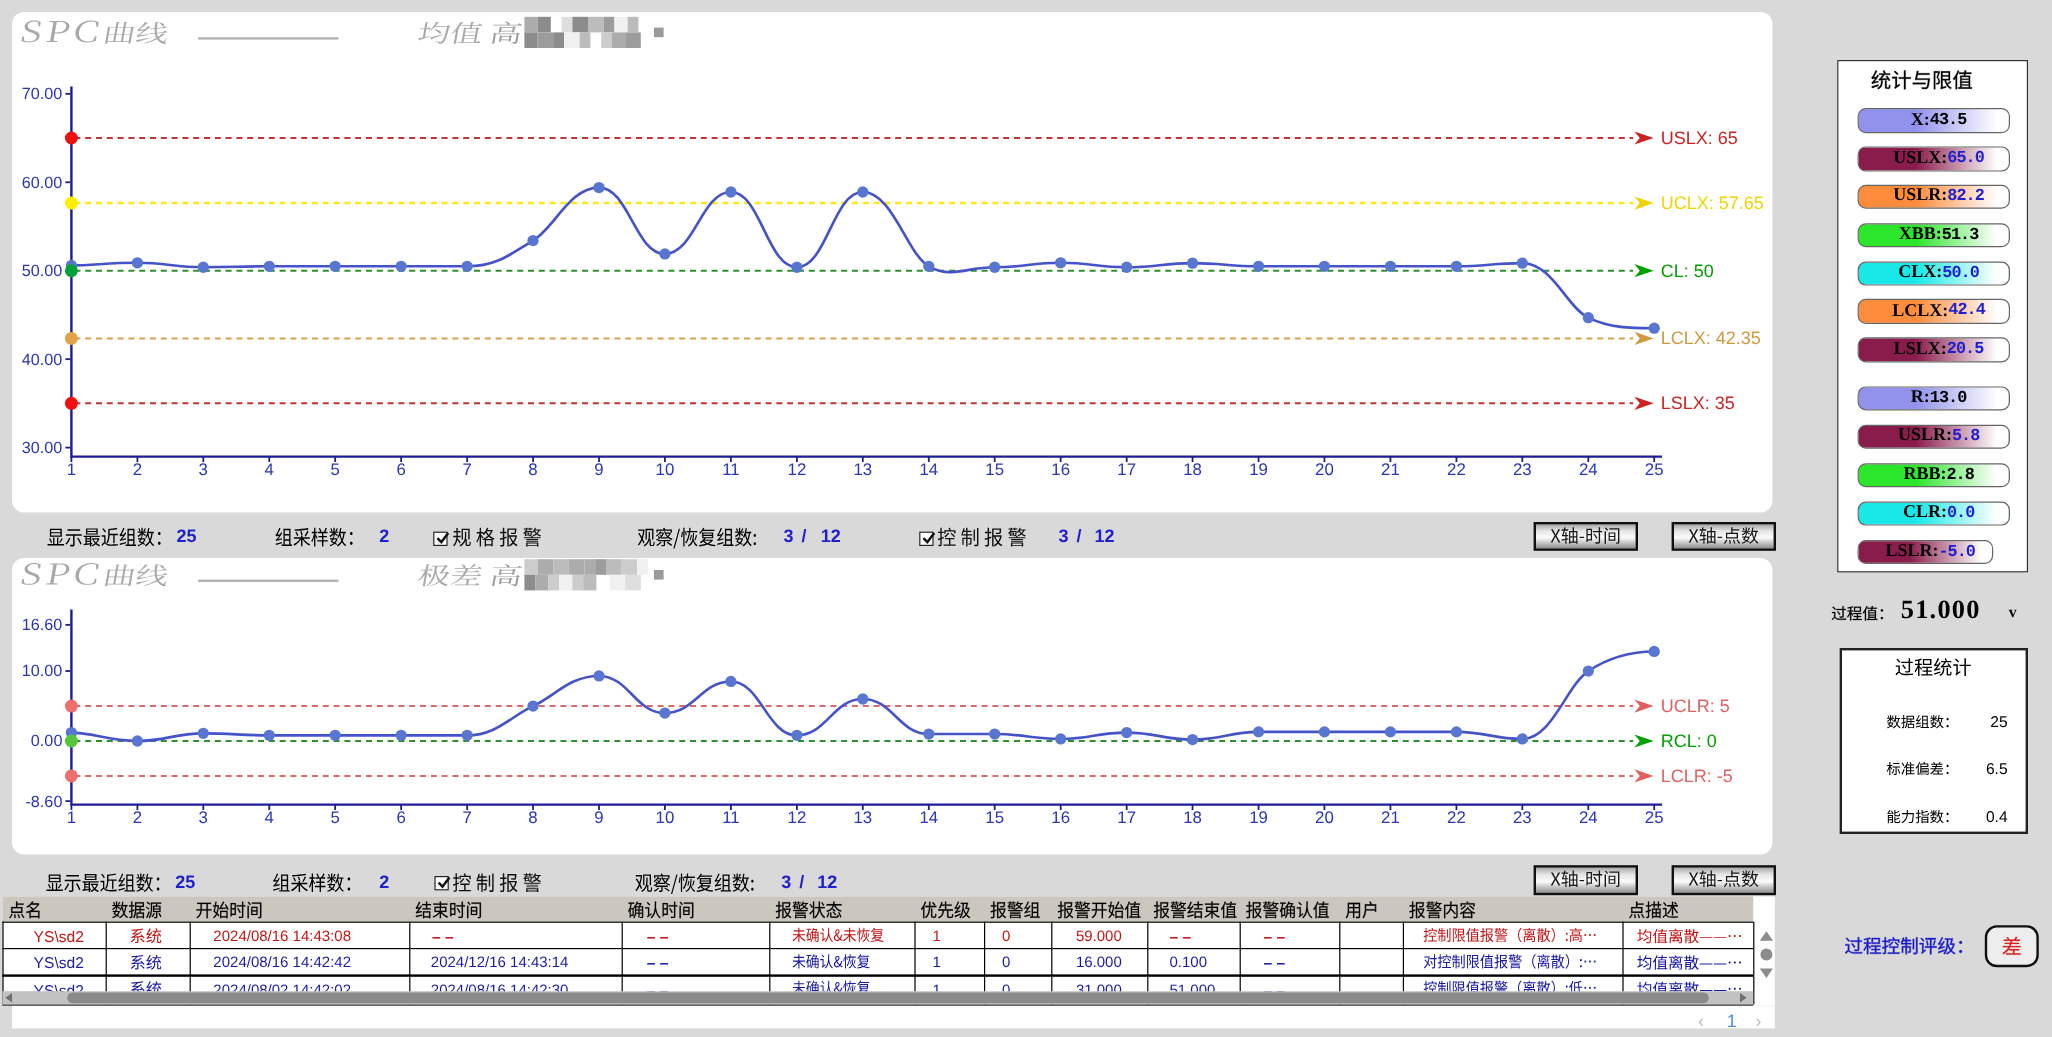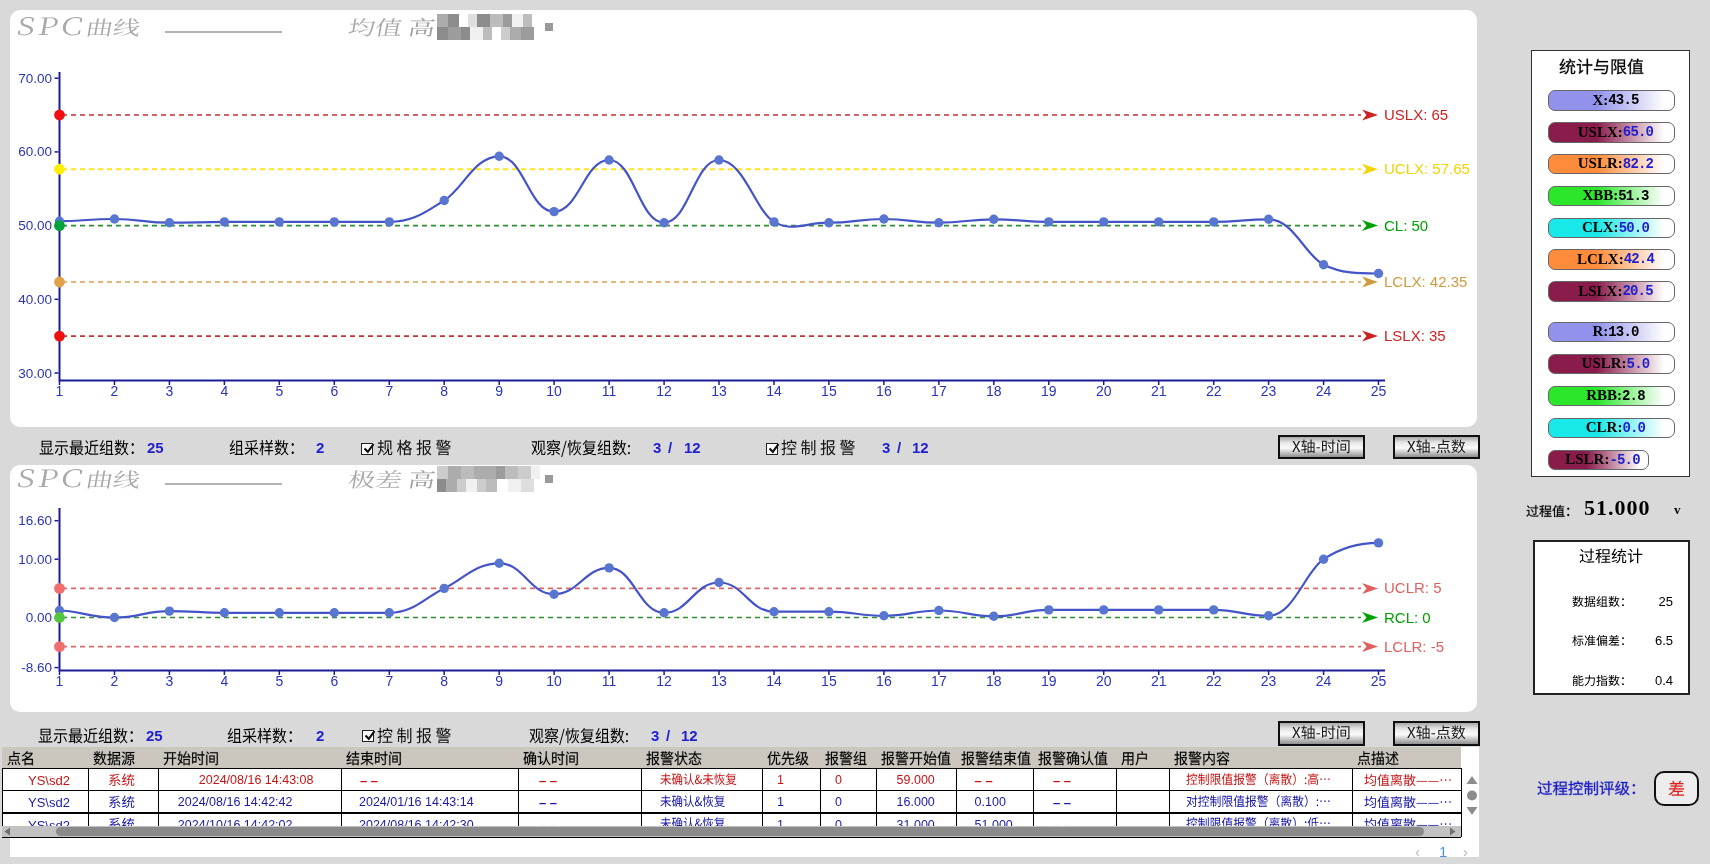--- a/index.html
+++ b/index.html
@@ -663,21 +663,21 @@
 <div style="position:absolute;left:1169px;top:767.5px;width:1.4px;height:69px;background:#000;"></div>
 <div style="position:absolute;left:1352px;top:767.5px;width:1.4px;height:69px;background:#000;"></div>
 <div style="position:absolute;left:1461px;top:767.5px;width:1.4px;height:69px;background:#000;"></div>
 <div style="position:absolute;left:28px;top:773.0px;font:13px 'Liberation Sans',sans-serif;color:#c41414;white-space:pre;">YS\sd2</div>
 <div style="position:absolute;left:108px;top:771.5px;">
     <svg width="28" height="18" style="display:block">
       <use href="#g58" fill="#c41414" transform="translate(0.0,13) scale(0.01350,-0.01350)"></use>
       <use href="#g59" fill="#c41414" transform="translate(13.5,13) scale(0.01350,-0.01350)"></use>
     </svg>
   </div>
-<div style="position:absolute;left:177.8px;top:773.0px;font:12.5px 'Liberation Sans',sans-serif;color:#c41414;white-space:pre;margin-left:21px;">2024/08/16 14:43:08</div>
+<div style="position:absolute;left:177.8px;top:773.0px;font:12.5px 'Liberation Sans',sans-serif;color:#c41414;white-space:pre;">2024/08/16 14:43:08</div>
 <div style="position:absolute;left:360px;top:773.0px;font:bold 13px 'Liberation Sans',sans-serif;color:#c41414;white-space:pre;">– –</div>
 <div style="position:absolute;left:539px;top:773.0px;font:bold 13px 'Liberation Sans',sans-serif;color:#c41414;white-space:pre;">– –</div>
 <div style="position:absolute;left:659.5px;top:771.5px;">
     <svg width="78" height="15" style="display:block">
       <use href="#g60" fill="#c41414" transform="translate(0.0,12) scale(0.01150,-0.01288)"></use>
       <use href="#g44" fill="#c41414" transform="translate(11.5,12) scale(0.01150,-0.01288)"></use>
       <use href="#g45" fill="#c41414" transform="translate(23.0,12) scale(0.01150,-0.01288)"></use>
       <use href="#g61" fill="#c41414" transform="translate(34.5,12) scale(0.01150,-0.01288)"></use>
       <use href="#g60" fill="#c41414" transform="translate(42.3,12) scale(0.01150,-0.01288)"></use>
       <use href="#g26" fill="#c41414" transform="translate(53.8,12) scale(0.01150,-0.01288)"></use>
@@ -718,21 +718,21 @@
     </svg>
   </div>
 <div style="position:absolute;left:28px;top:795.0px;font:13px 'Liberation Sans',sans-serif;color:#1a1aa6;white-space:pre;">YS\sd2</div>
 <div style="position:absolute;left:108px;top:793.5px;">
     <svg width="28" height="18" style="display:block">
       <use href="#g58" fill="#1a1aa6" transform="translate(0.0,13) scale(0.01350,-0.01350)"></use>
       <use href="#g59" fill="#1a1aa6" transform="translate(13.5,13) scale(0.01350,-0.01350)"></use>
     </svg>
   </div>
 <div style="position:absolute;left:177.8px;top:795.0px;font:12.5px 'Liberation Sans',sans-serif;color:#1a1aa6;white-space:pre;">2024/08/16 14:42:42</div>
-<div style="position:absolute;left:359px;top:795.0px;font:12.5px 'Liberation Sans',sans-serif;color:#1a1aa6;white-space:pre;">2024/01/16 14:43:14</div>
+<div style="position:absolute;left:359px;top:795.0px;font:12.5px 'Liberation Sans',sans-serif;color:#1a1aa6;white-space:pre;">2024/12/16 14:43:14</div>
 <div style="position:absolute;left:539px;top:795.0px;font:bold 13px 'Liberation Sans',sans-serif;color:#1a1aa6;white-space:pre;">– –</div>
 <div style="position:absolute;left:659.5px;top:793.5px;">
     <svg width="66" height="15" style="display:block">
       <use href="#g60" fill="#1a1aa6" transform="translate(0.0,12) scale(0.01150,-0.01288)"></use>
       <use href="#g44" fill="#1a1aa6" transform="translate(11.5,12) scale(0.01150,-0.01288)"></use>
       <use href="#g45" fill="#1a1aa6" transform="translate(23.0,12) scale(0.01150,-0.01288)"></use>
       <use href="#g61" fill="#1a1aa6" transform="translate(34.5,12) scale(0.01150,-0.01288)"></use>
       <use href="#g26" fill="#1a1aa6" transform="translate(42.3,12) scale(0.01150,-0.01288)"></use>
       <use href="#g27" fill="#1a1aa6" transform="translate(53.8,12) scale(0.01150,-0.01288)"></use>
     </svg>
@@ -770,21 +770,21 @@
       <use href="#g68" fill="#1a1aa6" transform="translate(75.2,13) scale(0.01300,-0.01300)"></use>
     </svg>
   </div>
 <div style="position:absolute;left:28px;top:817.5px;font:13px 'Liberation Sans',sans-serif;color:#1a1aa6;white-space:pre;">YS\sd2</div>
 <div style="position:absolute;left:108px;top:816px;">
     <svg width="28" height="18" style="display:block">
       <use href="#g58" fill="#1a1aa6" transform="translate(0.0,13) scale(0.01350,-0.01350)"></use>
       <use href="#g59" fill="#1a1aa6" transform="translate(13.5,13) scale(0.01350,-0.01350)"></use>
     </svg>
   </div>
-<div style="position:absolute;left:177.8px;top:817.5px;font:12.5px 'Liberation Sans',sans-serif;color:#1a1aa6;white-space:pre;">2024/10/16 14:42:02</div>
+<div style="position:absolute;left:177.8px;top:817.5px;font:12.5px 'Liberation Sans',sans-serif;color:#1a1aa6;white-space:pre;">2024/08/02 14:42:02</div>
 <div style="position:absolute;left:359px;top:817.5px;font:12.5px 'Liberation Sans',sans-serif;color:#1a1aa6;white-space:pre;">2024/08/16 14:42:30</div>
 <div style="position:absolute;left:539px;top:817.5px;font:bold 13px 'Liberation Sans',sans-serif;color:#1a1aa6;white-space:pre;">– –</div>
 <div style="position:absolute;left:659.5px;top:816px;">
     <svg width="66" height="15" style="display:block">
       <use href="#g60" fill="#1a1aa6" transform="translate(0.0,12) scale(0.01150,-0.01288)"></use>
       <use href="#g44" fill="#1a1aa6" transform="translate(11.5,12) scale(0.01150,-0.01288)"></use>
       <use href="#g45" fill="#1a1aa6" transform="translate(23.0,12) scale(0.01150,-0.01288)"></use>
       <use href="#g61" fill="#1a1aa6" transform="translate(34.5,12) scale(0.01150,-0.01288)"></use>
       <use href="#g26" fill="#1a1aa6" transform="translate(42.3,12) scale(0.01150,-0.01288)"></use>
       <use href="#g27" fill="#1a1aa6" transform="translate(53.8,12) scale(0.01150,-0.01288)"></use>
@@ -876,31 +876,31 @@
 <div style="position:absolute;left:1548px;top:281px;width:127px;height:20.5px;border:1.4px solid #666;border-radius:7px;background:linear-gradient(90deg,#8a1c4c 0%,#8a1c4c 38%,#fefefe 92%);display:flex;align-items:center;justify-content:center;font:bold 15px 'Liberation Serif',serif;color:#000;">
     <span style="padding-left:8px">LSLX:</span>
     <span style="font:bold 14px 'Liberation Mono',monospace;color:#1f1fd0;letter-spacing:-0.8px">20.5</span>
   </div>
 <div style="position:absolute;left:1548px;top:321.5px;width:127px;height:20.5px;border:1.4px solid #666;border-radius:7px;background:linear-gradient(90deg,#9292ec 0%,#9292ec 38%,#fefefe 92%);display:flex;align-items:center;justify-content:center;font:bold 15px 'Liberation Serif',serif;color:#000;">
     <span style="padding-left:8px">R:</span>
     <span style="font:bold 14px 'Liberation Mono',monospace;color:#000;letter-spacing:-0.8px">13.0</span>
   </div>
 <div style="position:absolute;left:1548px;top:353.5px;width:127px;height:20.5px;border:1.4px solid #666;border-radius:7px;background:linear-gradient(90deg,#8a1c4c 0%,#8a1c4c 38%,#fefefe 92%);display:flex;align-items:center;justify-content:center;font:bold 15px 'Liberation Serif',serif;color:#000;">
     <span style="padding-left:8px">USLR:</span>
-    <span style="font:bold 14px 'Liberation Mono',monospace;color:#1f1fd0;letter-spacing:-0.8px">5.0</span>
+    <span style="font:bold 14px 'Liberation Mono',monospace;color:#1f1fd0;letter-spacing:-0.8px">5.8</span>
   </div>
 <div style="position:absolute;left:1548px;top:385.5px;width:127px;height:20.5px;border:1.4px solid #666;border-radius:7px;background:linear-gradient(90deg,#2ce62c 0%,#2ce62c 38%,#fefefe 92%);display:flex;align-items:center;justify-content:center;font:bold 15px 'Liberation Serif',serif;color:#000;">
     <span style="padding-left:8px">RBB:</span>
     <span style="font:bold 14px 'Liberation Mono',monospace;color:#000;letter-spacing:-0.8px">2.8</span>
   </div>
 <div style="position:absolute;left:1548px;top:417.5px;width:127px;height:20.5px;border:1.4px solid #666;border-radius:7px;background:linear-gradient(90deg,#19e8e8 0%,#19e8e8 38%,#fefefe 92%);display:flex;align-items:center;justify-content:center;font:bold 15px 'Liberation Serif',serif;color:#000;">
     <span style="padding-left:8px">CLR:</span>
     <span style="font:bold 14px 'Liberation Mono',monospace;color:#1f1fd0;letter-spacing:-0.8px">0.0</span>
   </div>
-<div style="position:absolute;left:1548px;top:449.5px;width:101px;height:20.5px;border:1.4px solid #666;border-radius:7px;background:linear-gradient(90deg,#8a1c4c 0%,#8a1c4c 38%,#fefefe 92%);display:flex;align-items:center;justify-content:center;font:bold 15px 'Liberation Serif',serif;color:#000;">
+<div style="position:absolute;left:1548px;top:449.5px;width:113px;height:20.5px;border:1.4px solid #666;border-radius:7px;background:linear-gradient(90deg,#8a1c4c 0%,#8a1c4c 38%,#fefefe 92%);display:flex;align-items:center;justify-content:center;font:bold 15px 'Liberation Serif',serif;color:#000;">
     <span style="padding-left:8px">LSLR:</span>
     <span style="font:bold 14px 'Liberation Mono',monospace;color:#1f1fd0;letter-spacing:-0.8px">-5.0</span>
   </div>
 <div style="position:absolute;left:1526px;top:503px;">
     <svg width="53" height="17" style="display:block">
       <use href="#g75" fill="#000" stroke="#000" stroke-width="16" transform="translate(0.0,13) scale(0.01300,-0.01300)"></use>
       <use href="#g76" fill="#000" stroke="#000" stroke-width="16" transform="translate(13.0,13) scale(0.01300,-0.01300)"></use>
       <use href="#g51" fill="#000" stroke="#000" stroke-width="16" transform="translate(26.0,13) scale(0.01300,-0.01300)"></use>
       <use href="#g16" fill="#000" stroke="#000" stroke-width="16" transform="translate(39.0,13) scale(0.01300,-0.01300)"></use>
     </svg>

